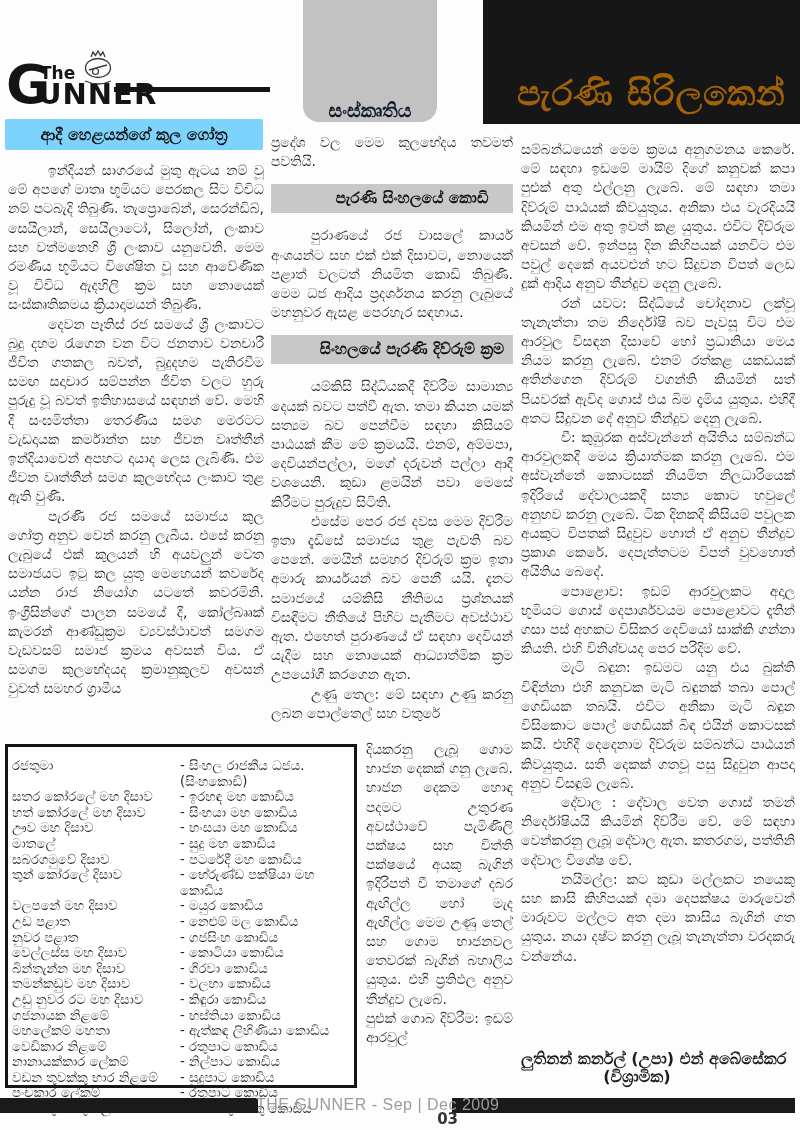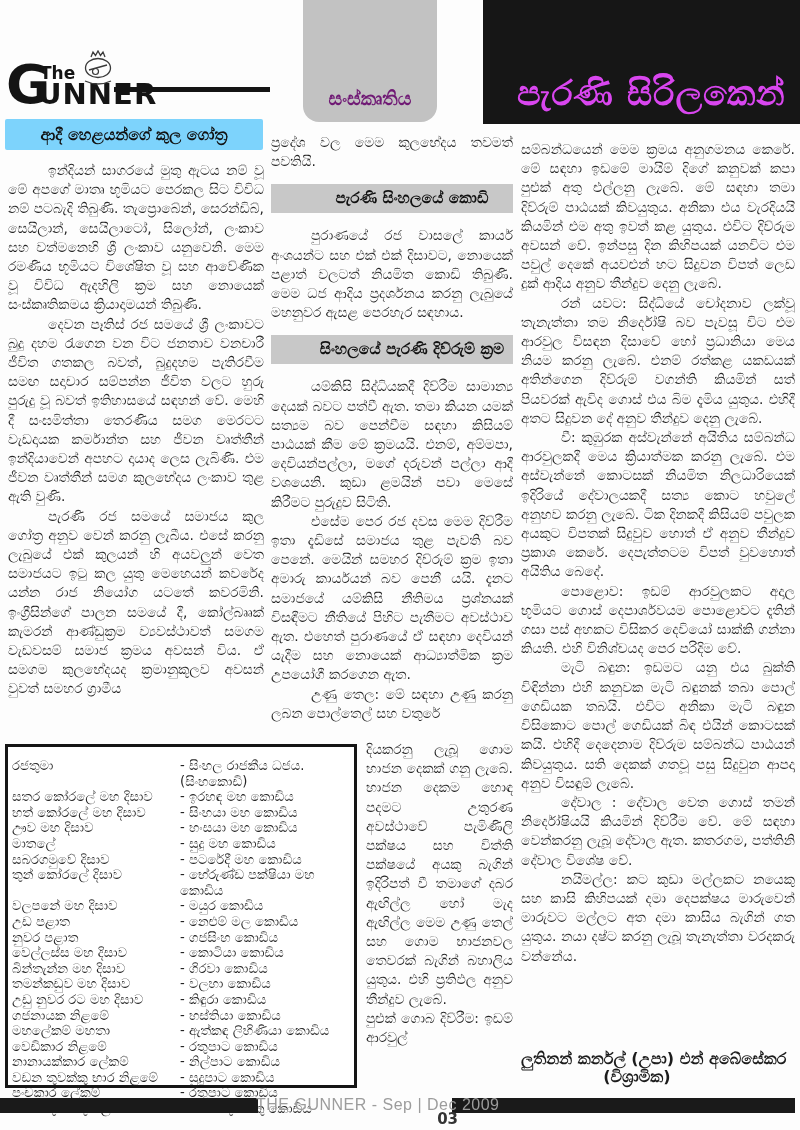--- a/index.html
+++ b/index.html
@@ -15,25 +15,25 @@
   .crest{position:absolute;left:76px;top:50px;width:44px;height:36px;}
   .masthead-rule{position:absolute;left:114px;top:87px;width:156px;height:5px;background:#141414;}
   .article-head{
     position:absolute;left:5px;top:119px;width:258px;height:31px;background:#7dd3fc;
     display:flex;align-items:center;justify-content:center;
     font-size:16px;font-weight:bold;color:#111;border-radius:2px;
   }
   .kicker-box{
     position:absolute;left:303px;top:0;width:134px;height:122px;background:#c2c2c2;
     border-radius:0 0 16px 16px;display:flex;align-items:flex-end;justify-content:center;
-    padding-bottom:12px;box-sizing:border-box;font-size:19px;font-weight:bold;color:#701a75;
+    box-sizing:border-box;font-size:19px;font-weight:bold;color:#0f172a;
   }
   .title-box{
     position:absolute;left:483px;top:0;width:317px;height:124px;background:#161616;
-    color:#d946ef;display:flex;align-items:flex-end;
+    color:#a16207;display:flex;align-items:flex-end;
     padding:10px 0 10px 34px;box-sizing:border-box;
     font-size:35px;font-weight:bold;letter-spacing:1px;
   }
   
   .col{position:absolute;font-size:13.8px;line-height:19.2px;text-align:justify;overflow:hidden;}
   .col p{margin:0;}
   .col p.indent{text-indent:40px;}
   #left-col{left:8px;top:161px;width:256px;height:580px;}
   #mid-wide{left:271px;top:133px;width:242px;height:610px;}
   #mid-narrow{left:366px;top:740px;width:147px;height:348px;}

